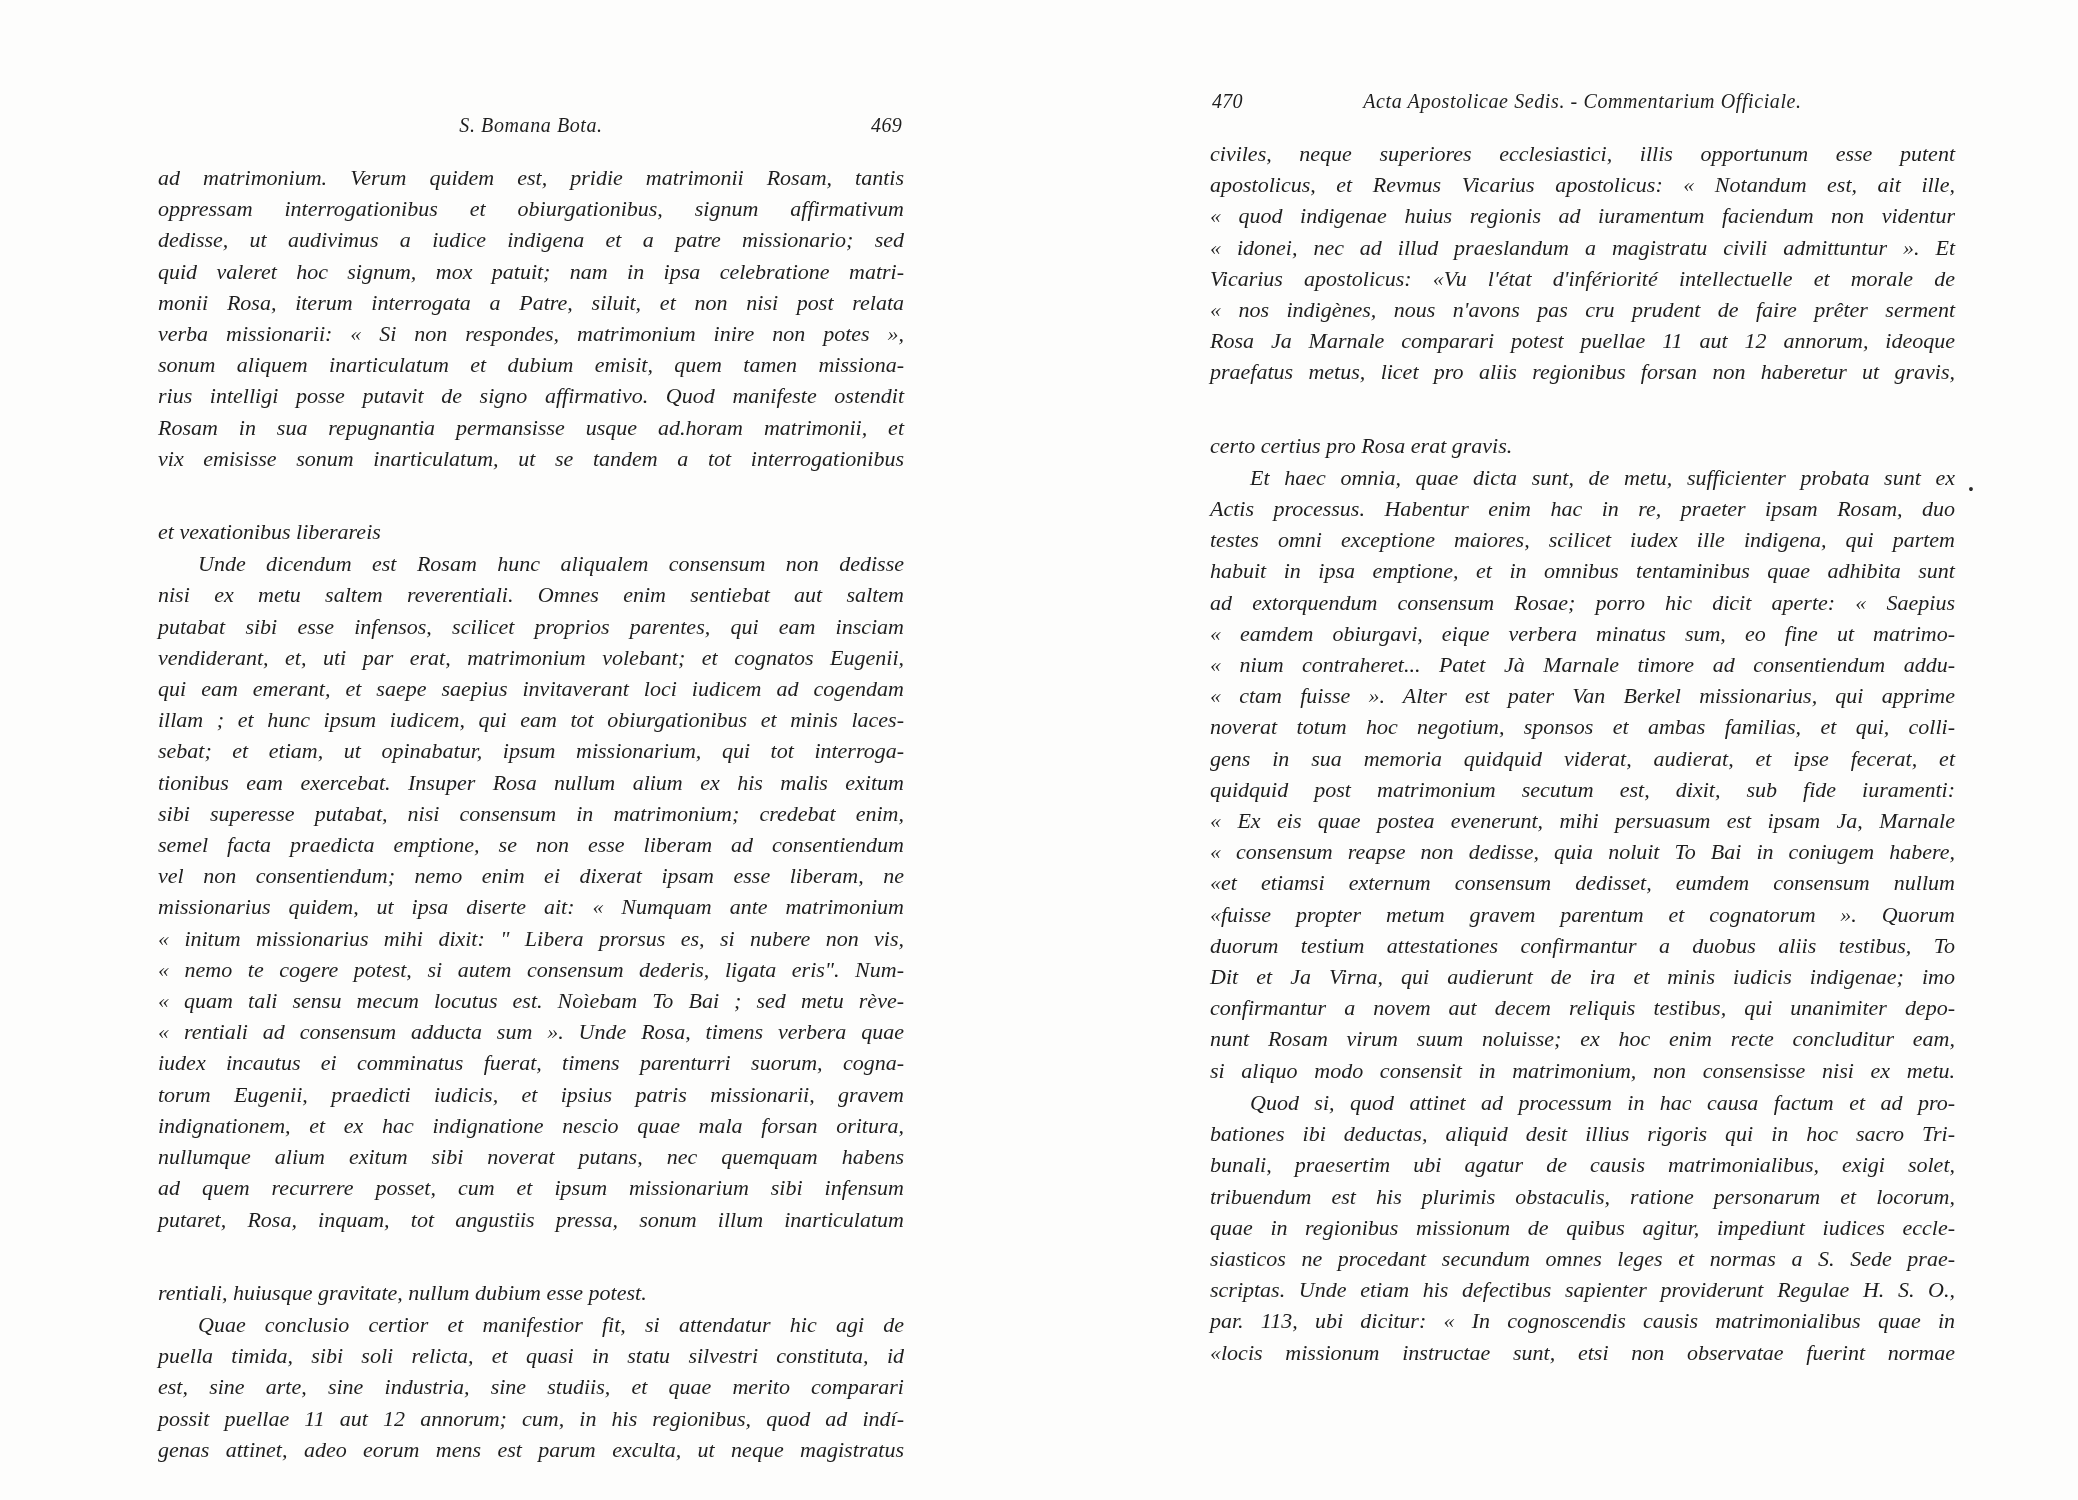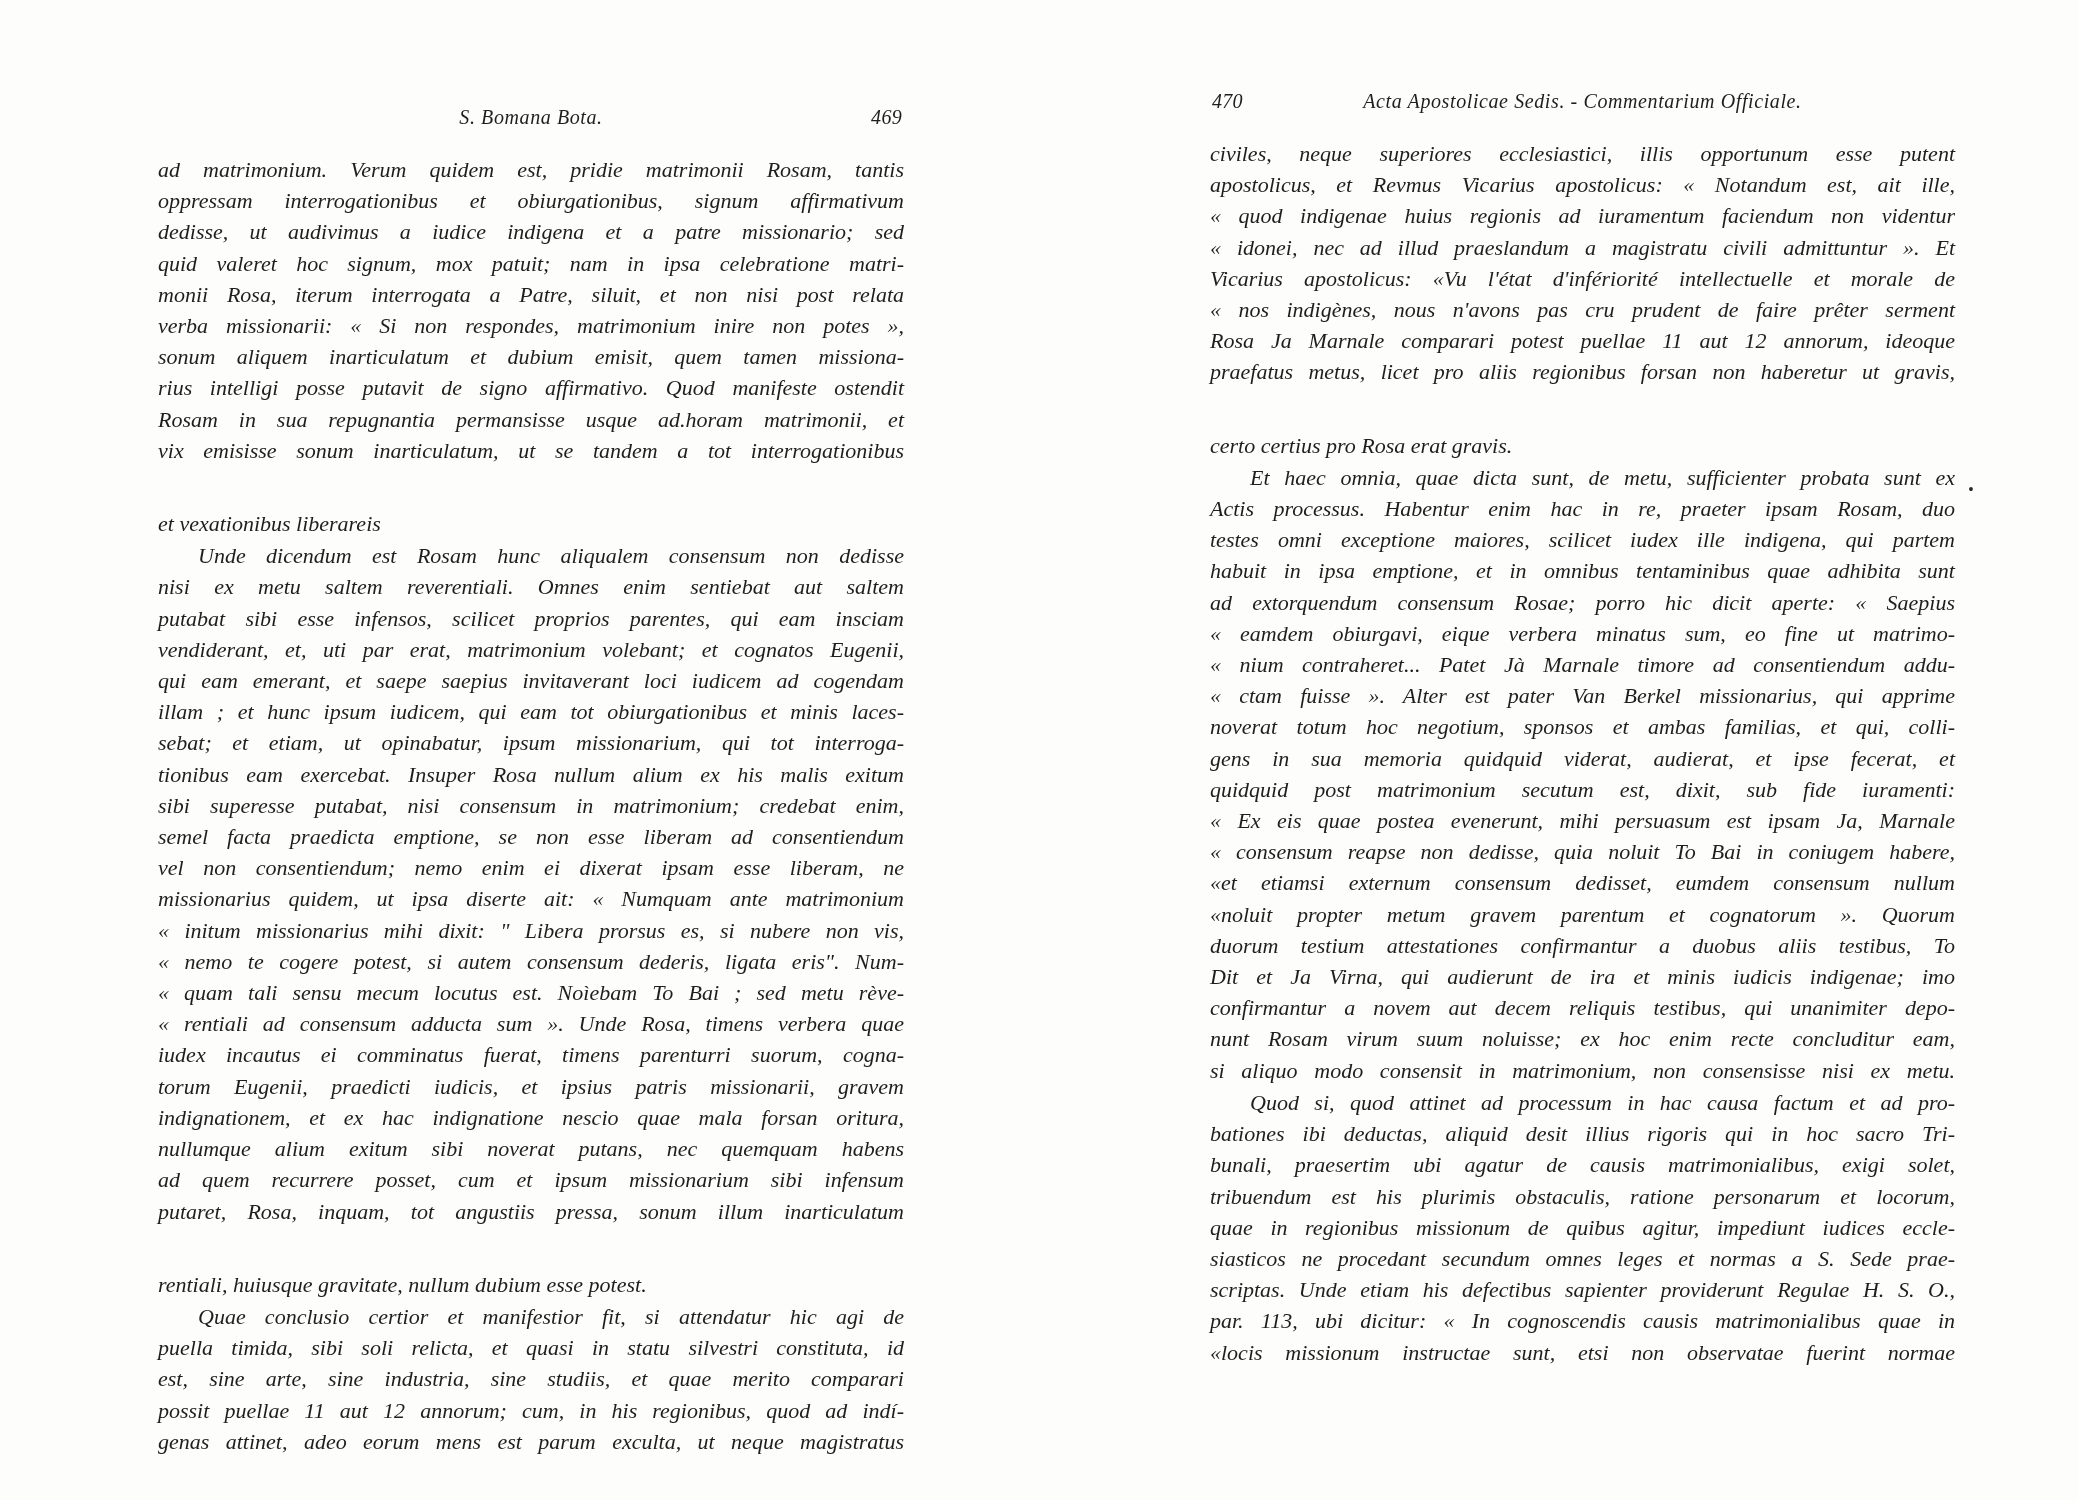--- a/index.html
+++ b/index.html
@@ -6,21 +6,21 @@
   html, body { background: #fdfdfc; }
   body {
     position: relative;
     width: 2078px;
     height: 1500px;
     font-family: "Liberation Serif", serif;
     color: #1e1e1e;
     overflow: hidden;
   }
   .page { position: absolute; font-style: italic; }
-  .page-left  { left: 158px;  top: 104px; width: 746px; }
+  .page-left  { left: 158px;  top: 112px; width: 746px; }
   .page-right { left: 1210px; top: 88px;  width: 745px; }
 
   .page-header {
     position: relative;
     height: 26px;
     line-height: 26px;
     font-size: 20px;
     letter-spacing: 0.6px;
     text-align: center;
     margin-bottom: 24px;
@@ -139,21 +139,21 @@
           <div class="line">ad extorquendum consensum Rosae; porro hic dicit aperte: « Saepius</div>
           <div class="line">« eamdem obiurgavi, eique verbera minatus sum, eo fine ut matrimo-</div>
           <div class="line">« nium contraheret... Patet Jà Marnale timore ad consentiendum addu-</div>
           <div class="line">« ctam fuisse ». Alter est pater Van Berkel missionarius, qui apprime</div>
           <div class="line">noverat totum hoc negotium, sponsos et ambas familias, et qui, colli-</div>
           <div class="line">gens in sua memoria quidquid viderat, audierat, et ipse fecerat, et</div>
           <div class="line">quidquid post matrimonium secutum est, dixit, sub fide iuramenti:</div>
           <div class="line">« Ex eis quae postea evenerunt, mihi persuasum est ipsam Ja, Marnale</div>
           <div class="line">« consensum reapse non dedisse, quia noluit To Bai in coniugem habere,</div>
           <div class="line">«et etiamsi externum consensum dedisset, eumdem consensum nullum</div>
-          <div class="line">«noluit propter metum gravem parentum et cognatorum ». Quorum</div>
+          <div class="line">«fuisse propter metum gravem parentum et cognatorum ». Quorum</div>
           <div class="line">duorum testium attestationes confirmantur a duobus aliis testibus, To</div>
           <div class="line">Dit et Ja Virna, qui audierunt de ira et minis iudicis indigenae; imo</div>
           <div class="line">confirmantur a novem aut decem reliquis testibus, qui unanimiter depo-</div>
           <div class="line">nunt Rosam virum suum noluisse; ex hoc enim recte concluditur eam,</div>
           <div class="line">si aliquo modo consensit in matrimonium, non consensisse nisi ex metu.</div>
         </div>
         <div class="para">
           <div class="line indent">Quod si, quod attinet ad processum in hac causa factum et ad pro-</div>
           <div class="line">bationes ibi deductas, aliquid desit illius rigoris qui in hoc sacro Tri-</div>
           <div class="line">bunali, praesertim ubi agatur de causis matrimonialibus, exigi solet,</div>

